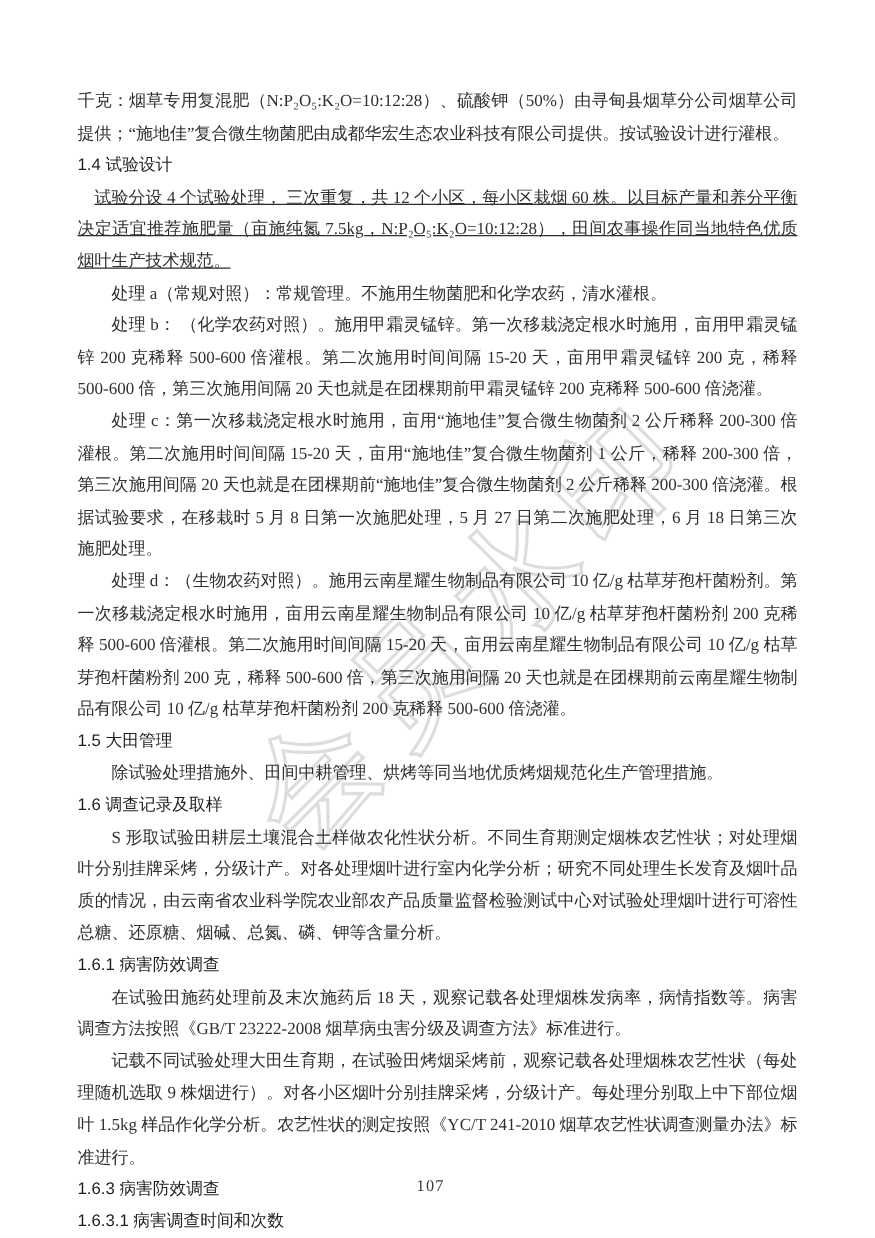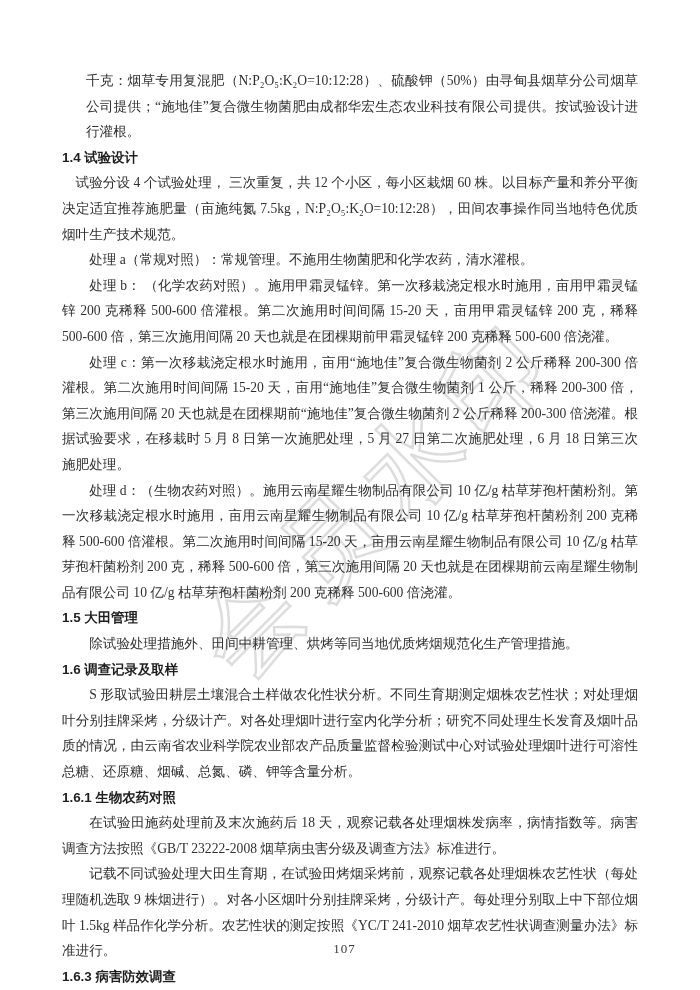--- a/index.html
+++ b/index.html
@@ -17,26 +17,26 @@
     text-align:center;font-size:11px;color:#3c3c3c;
     letter-spacing:0.5px;
     padding-bottom:6px;border-bottom:1.5px solid #4a4a4a;
   }
   .doc-body{
     position:absolute;top:68px;left:62px;width:576px;
     font-size:13.6px;line-height:25.6px;text-align:justify;
     color:#2f2f2f;
   }
   .doc-body p{margin:0;padding:0;}
-  .para.ind0{text-indent:0;margin-left:24px;}
-  .para.ind1{text-indent:1em;}
+  .para.ind0{text-indent:0;}
+  .para.ind1{text-indent:1em;text-decoration:underline;}
   .para.ind2{text-indent:2em;}
   .hd{
     font-family:"Liberation Sans","DejaVu Sans",sans-serif;
-    font-weight:700;font-size:13.4px;color:#1f1f1f;
+    font-weight:400;font-size:13.4px;color:#1f1f1f;
   }
   .watermark{
     position:absolute;left:112px;top:430px;width:530px;height:136px;
     display:flex;align-items:center;justify-content:center;
     transform:rotate(-45deg);
     font-family:"Liberation Sans","DejaVu Sans",sans-serif;
     font-size:100px;letter-spacing:14px;white-space:nowrap;
     color:transparent;-webkit-text-stroke:2.5px #b9b9b9;
     opacity:0.48;pointer-events:none;user-select:none;
   }
@@ -59,21 +59,21 @@
       <p class="hd">1.4 试验设计</p>
       <p class="para ind1">试验分设 4 个试验处理， 三次重复，共 12 个小区，每小区栽烟 60 株。以目标产量和养分平衡决定适宜推荐施肥量（亩施纯氮 7.5kg，N:P₂O₅:K₂O=10:12:28），田间农事操作同当地特色优质烟叶生产技术规范。</p>
       <p class="para ind2">处理 a（常规对照）：常规管理。不施用生物菌肥和化学农药，清水灌根。</p>
       <p class="para ind2">处理 b： （化学农药对照）。施用甲霜灵锰锌。第一次移栽浇定根水时施用，亩用甲霜灵锰锌 200 克稀释 500-600 倍灌根。第二次施用时间间隔 15-20 天，亩用甲霜灵锰锌 200 克，稀释 500-600 倍，第三次施用间隔 20 天也就是在团棵期前甲霜灵锰锌 200 克稀释 500-600 倍浇灌。</p>
       <p class="para ind2">处理 c：第一次移栽浇定根水时施用，亩用“施地佳”复合微生物菌剂 2 公斤稀释 200-300 倍灌根。第二次施用时间间隔 15-20 天，亩用“施地佳”复合微生物菌剂 1 公斤，稀释 200-300 倍，第三次施用间隔 20 天也就是在团棵期前“施地佳”复合微生物菌剂 2 公斤稀释 200-300 倍浇灌。根据试验要求，在移栽时 5 月 8 日第一次施肥处理，5 月 27 日第二次施肥处理，6 月 18 日第三次施肥处理。</p>
       <p class="para ind2">处理 d：（生物农药对照）。施用云南星耀生物制品有限公司 10 亿/g 枯草芽孢杆菌粉剂。第一次移栽浇定根水时施用，亩用云南星耀生物制品有限公司 10 亿/g 枯草芽孢杆菌粉剂 200 克稀释 500-600 倍灌根。第二次施用时间间隔 15-20 天，亩用云南星耀生物制品有限公司 10 亿/g 枯草芽孢杆菌粉剂 200 克，稀释 500-600 倍，第三次施用间隔 20 天也就是在团棵期前云南星耀生物制品有限公司 10 亿/g 枯草芽孢杆菌粉剂 200 克稀释 500-600 倍浇灌。</p>
       <p class="hd">1.5 大田管理</p>
       <p class="para ind2">除试验处理措施外、田间中耕管理、烘烤等同当地优质烤烟规范化生产管理措施。</p>
       <p class="hd">1.6 调查记录及取样</p>
       <p class="para ind2">S 形取试验田耕层土壤混合土样做农化性状分析。不同生育期测定烟株农艺性状；对处理烟叶分别挂牌采烤，分级计产。对各处理烟叶进行室内化学分析；研究不同处理生长发育及烟叶品质的情况，由云南省农业科学院农业部农产品质量监督检验测试中心对试验处理烟叶进行可溶性总糖、还原糖、烟碱、总氮、磷、钾等含量分析。</p>
-      <p class="hd">1.6.1 生物农药对照</p>
+      <p class="hd">1.6.1 病害防效调查</p>
       <p class="para ind2">在试验田施药处理前及末次施药后 18 天，观察记载各处理烟株发病率，病情指数等。病害调查方法按照《GB/T 23222-2008 烟草病虫害分级及调查方法》标准进行。</p>
       <p class="para ind2">记载不同试验处理大田生育期，在试验田烤烟采烤前，观察记载各处理烟株农艺性状（每处理随机选取 9 株烟进行）。对各小区烟叶分别挂牌采烤，分级计产。每处理分别取上中下部位烟叶 1.5kg 样品作化学分析。农艺性状的测定按照《YC/T 241-2010 烟草农艺性状调查测量办法》标准进行。</p>
       <p class="hd">1.6.3 病害防效调查</p>
       <p class="hd">1.6.3.1 病害调查时间和次数</p>
     </div>
 
   <div class="page-number">107</div>
 
 </div>
 

